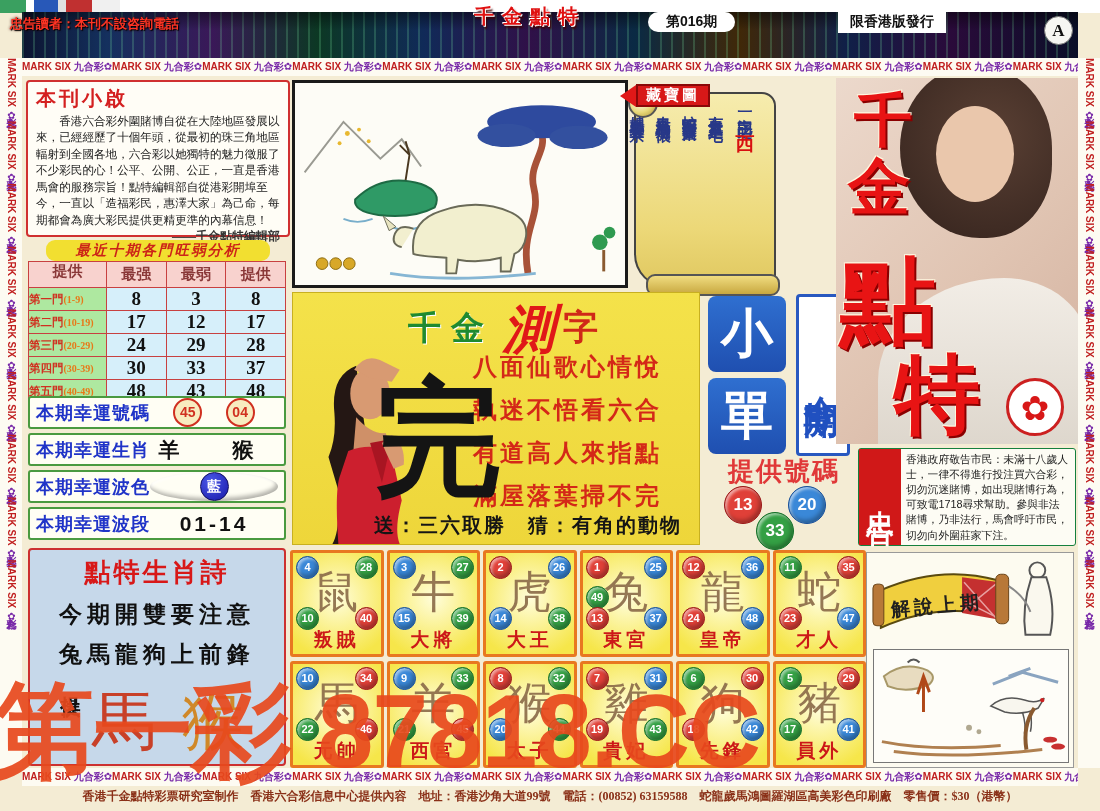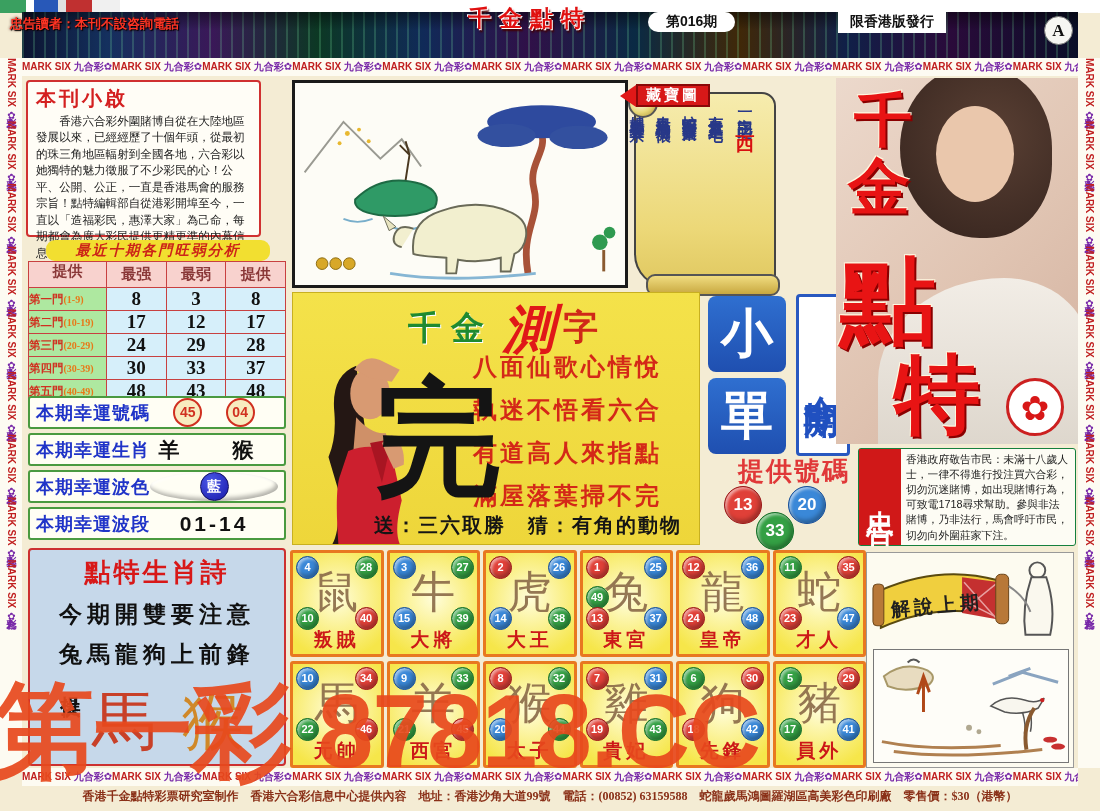--- a/index.html
+++ b/index.html
@@ -11,40 +11,40 @@
      linear-gradient(90deg,#3aa060 0 26px,#fff 26px 34px,#2858b8 34px 58px,#e0e0e0 58px 66px,
      #c03030 66px 92px,#f0f0f0 92px 120px,#fff 120px);}
   .skyline{left:22px;top:12px;width:1056px;height:46px;overflow:hidden;background:
      linear-gradient(180deg,rgba(0,0,0,.45),rgba(0,0,0,0) 40%),
      repeating-linear-gradient(90deg,rgba(120,230,160,.22) 0 2px,rgba(0,0,0,0) 2px 11px),
      linear-gradient(90deg,#0c1430,#14305e 8%,#3a1858 18%,#0c3824 28%,#102a58 38%,#301048 48%,
      #0a2a44 58%,#402808 68%,#102048 78%,#2a0a3a 88%,#0a0f28);}
   .advisory{left:10px;top:15px;font-size:13px;font-weight:bold;color:#ff3424;
      text-shadow:1px 1px 1px #000,0 0 3px #400;}
   .main-title{left:380px;top:3px;width:300px;text-align:center;font-family:"Liberation Serif",serif;
-     font-weight:900;font-size:23px;color:#e01010;letter-spacing:8px;
+     font-weight:900;font-size:20px;color:#e01010;letter-spacing:8px;
      text-shadow:1px 1px 0 #fff,-1px -1px 0 #fff,2px 3px 2px #400;}
   .issue-pill{left:648px;top:12px;background:#fff;border-radius:11px;padding:1px 18px;
      font-size:14px;font-weight:bold;color:#111;}
   .edition-box{left:838px;top:11px;background:#fff;padding:2px 12px;font-family:"Liberation Serif",serif;
      font-weight:bold;font-size:14px;color:#111;}
   .corner-a{left:1044px;top:16px;width:27px;height:27px;border-radius:50%;background:#f6f6f2;
      border:1px solid #777;text-align:center;line-height:27px;font-family:"Liberation Serif",serif;
      font-weight:bold;font-size:17px;color:#111;}
   
   .pattern{overflow:hidden;white-space:nowrap;font-size:10px;font-weight:bold;}
   .hb{left:22px;width:1056px;height:18px;line-height:18px;background:#fdfbf2;}
   .hb-top{top:58px;} .hb-bottom{top:768px;}
   .vb{top:58px;width:22px;height:710px;background:#fdfbf2;writing-mode:vertical-rl;line-height:22px;}
   .vb-left{left:0;} .vb-right{left:1078px;}
   .pb-ms{color:#c02020;} .pb-cjk{color:#7828a8;}
   .footer-line{left:22px;top:788px;width:1056px;text-align:center;font-family:"Liberation Serif",serif;
      font-size:12px;font-weight:bold;color:#8a3018;}
   
-  .notice{left:26px;top:80px;width:235px;height:157px;background:#fffdf6;border:2px solid #d03030;
+  .notice{left:26px;top:80px;width:264px;height:157px;background:#fffdf6;border:2px solid #d03030;
      border-radius:4px;padding:3px 8px;box-sizing:border-box;}
   .notice-title{font-family:"Liberation Serif",serif;font-weight:900;font-size:20px;color:#d42020;letter-spacing:3px;}
   .notice-body{font-size:11.6px;color:#222;line-height:1.42;margin-top:1px;text-indent:2em;}
   .notice-sign{text-align:right;font-family:"Liberation Serif",serif;font-weight:bold;font-size:12px;color:#333;}
   .a-title{left:46px;top:240px;width:224px;background:#f2df30;border-radius:9px;text-align:center;
      font-family:"Liberation Serif",serif;font-style:italic;font-weight:900;font-size:14.5px;color:#cc2418;
      padding:1px 0;letter-spacing:2px;}
   .a-table{left:28px;top:261px;width:258px;border-collapse:collapse;table-layout:fixed;}
   .a-table td{border:1.6px solid #c84040;padding:0;}
   .a-head td{background:#f8d2ce;color:#8a3838;font-family:"Liberation Serif",serif;font-weight:bold;
@@ -115,21 +115,21 @@
      font-weight:900;font-size:20px;color:#151515;letter-spacing:2px;}
   
   .xiaodan{left:704px;top:294px;width:156px;height:252px;}
   .xd-box{position:absolute;width:78px;height:76px;background:linear-gradient(180deg,#2f6fd0,#1f4fb0);
      border-radius:8px;color:#fff;font-family:"Liberation Serif",serif;font-weight:900;font-size:52px;
      text-align:center;line-height:76px;}
   .xd-box.b1{left:4px;top:2px;} .xd-box.b2{left:4px;top:84px;}
   .xd-side{position:absolute;left:92px;top:0;width:54px;height:162px;background:#fff;border:3px solid #2858c0;
      border-radius:4px;writing-mode:vertical-rl;text-align:center;font-family:"Liberation Serif",serif;
      font-weight:900;font-size:35px;color:#2050c0;letter-spacing:5px;line-height:54px;box-sizing:border-box;}
-  .xd-provide{position:absolute;left:12px;top:160px;width:156px;text-align:center;
+  .xd-provide{position:absolute;left:2px;top:160px;width:156px;text-align:center;
      font-family:Liberation Mono, monospace;font-weight:900;font-size:26px;color:#e03838;letter-spacing:2px;}
   .ball{border-radius:50%;text-align:center;color:#fff;font-weight:bold;
      box-shadow:inset -2px -3px 4px rgba(0,0,0,.3),inset 2px 2px 3px rgba(255,255,255,.55);}
   .ball.red{background:#e04038;border:1px solid #981818;}
   .ball.blue{background:#3a88d8;border:1px solid #184f98;}
   .ball.green{background:#34a044;border:1px solid #156f28;}
   .ball.big{position:absolute;width:36px;height:36px;font-size:17px;line-height:36px;}
   .bp0{left:20px;top:192px;} .bp1{left:84px;top:192px;} .bp2{left:52px;top:218px;}
   
   .rpanel{left:836px;top:78px;width:242px;height:366px;overflow:hidden;

